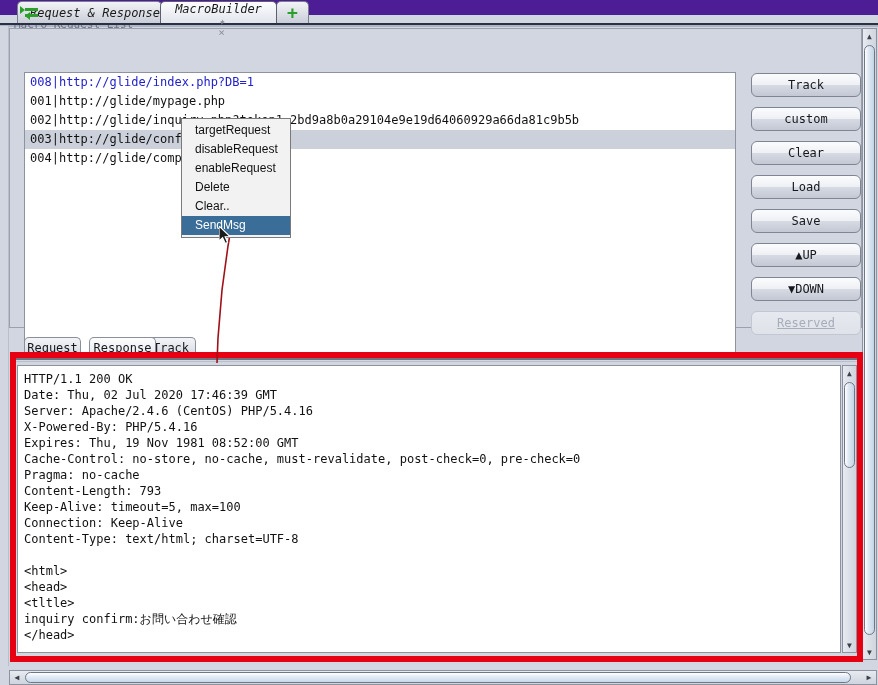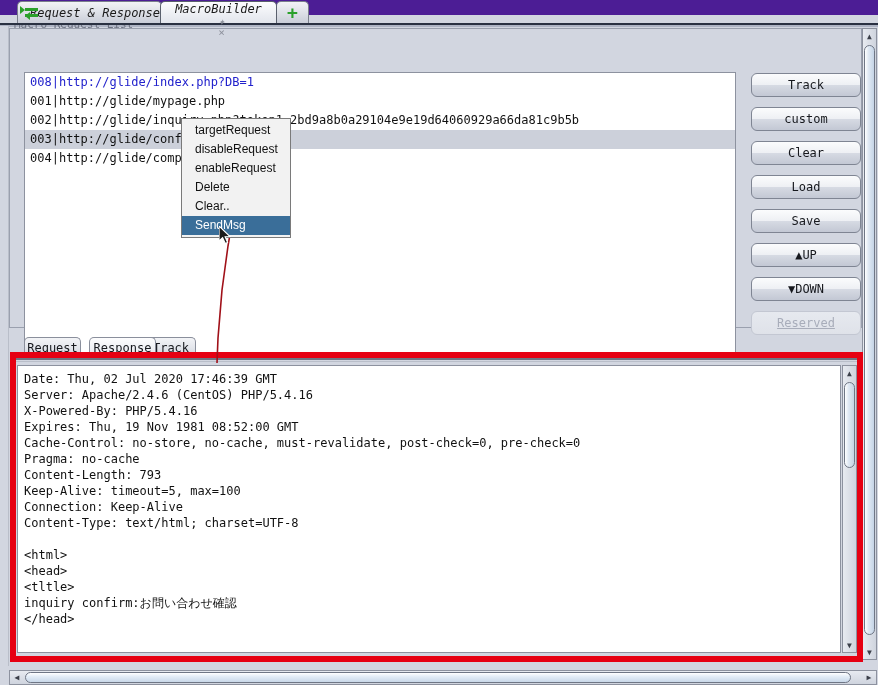--- a/index.html
+++ b/index.html
@@ -326,20 +326,21 @@
   <div class="ltab" id="ltab-track">
     <span>Track</span>
   </div>
 </div>
 
 <div id="response-wrap">
   <div id="response-top-rule"></div>
   <div id="response-top-rule2"></div>
 
   <div id="response-body">
+      <div class="resp-line">HTTP/1.1 200 OK</div>
       <div class="resp-line">Date: Thu, 02 Jul 2020 17:46:39 GMT</div>
       <div class="resp-line">Server: Apache/2.4.6 (CentOS) PHP/5.4.16</div>
       <div class="resp-line">X-Powered-By: PHP/5.4.16</div>
       <div class="resp-line">Expires: Thu, 19 Nov 1981 08:52:00 GMT</div>
       <div class="resp-line">Cache-Control: no-store, no-cache, must-revalidate, post-check=0, pre-check=0</div>
       <div class="resp-line">Pragma: no-cache</div>
       <div class="resp-line">Content-Length: 793</div>
       <div class="resp-line">Keep-Alive: timeout=5, max=100</div>
       <div class="resp-line">Connection: Keep-Alive</div>
       <div class="resp-line">Content-Type: text/html; charset=UTF-8</div>

